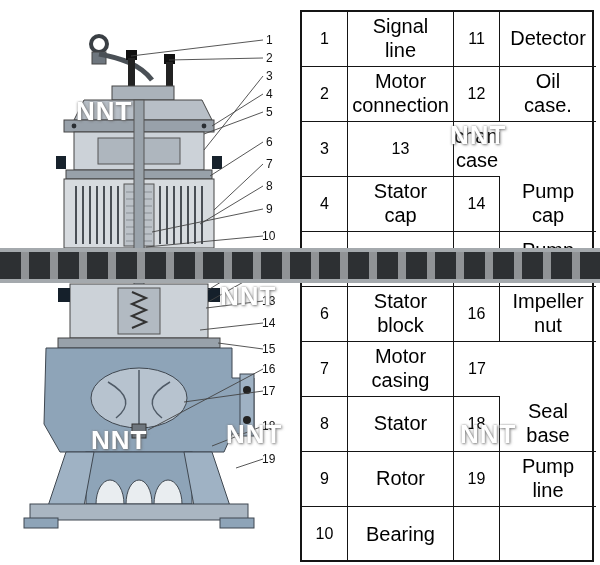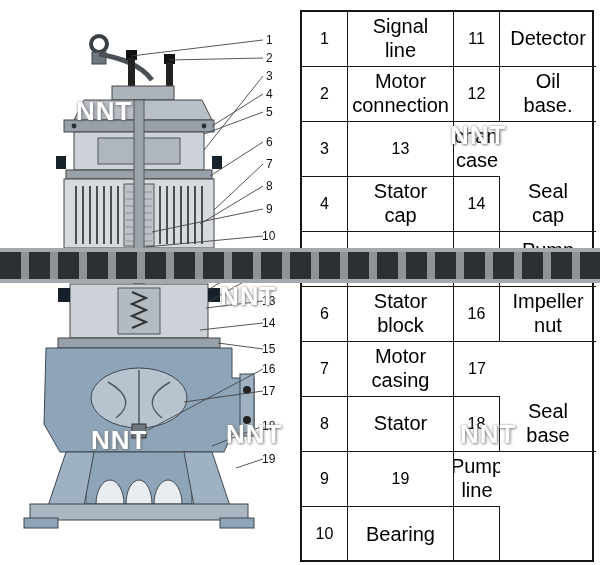--- a/index.html
+++ b/index.html
@@ -172,32 +172,32 @@
       <div class="trow">
         <div class="tcell num lcol">1</div>
         <div class="tcell label lcol">Signal line</div>
         <div class="tcell num rcol">11</div>
         <div class="tcell label rcol">Detector</div>
       </div>
       <div class="trow">
         <div class="tcell num lcol">2</div>
         <div class="tcell label lcol">Motor connection</div>
         <div class="tcell num rcol">12</div>
-        <div class="tcell label rcol">Oil base.</div>
+        <div class="tcell label rcol">Oil case.</div>
       </div>
       <div class="trow">
         <div class="tcell num lcol">3</div>
         <div class="tcell num rcol">13</div>
         <div class="tcell label rcol">Mechanical case</div>
       </div>
       <div class="trow">
         <div class="tcell num lcol">4</div>
         <div class="tcell label lcol">Stator cap</div>
         <div class="tcell num rcol">14</div>
-        <div class="tcell label rcol">Seal cap</div>
+        <div class="tcell label rcol">Pump cap</div>
       </div>
       <div class="trow">
         <div class="tcell num lcol">5</div>
         <div class="tcell label lcol"></div>
         <div class="tcell num rcol">15</div>
         <div class="tcell label rcol vtop">Pump</div>
       </div>
       <div class="trow">
         <div class="tcell num lcol">6</div>
         <div class="tcell label lcol">Stator block</div>
@@ -210,20 +210,21 @@
         <div class="tcell num rcol">17</div>
       </div>
       <div class="trow">
         <div class="tcell num lcol">8</div>
         <div class="tcell label lcol">Stator</div>
         <div class="tcell num rcol">18</div>
         <div class="tcell label rcol">Seal base</div>
       </div>
       <div class="trow">
         <div class="tcell num lcol">9</div>
+        <div class="tcell label lcol">Rotor</div>
         <div class="tcell num rcol">19</div>
         <div class="tcell label rcol">Pump line</div>
       </div>
       <div class="trow">
         <div class="tcell num lcol">10</div>
         <div class="tcell label lcol">Bearing</div>
         <div class="tcell num rcol"></div>
         <div class="tcell label rcol"></div>
       </div>
     </div>

